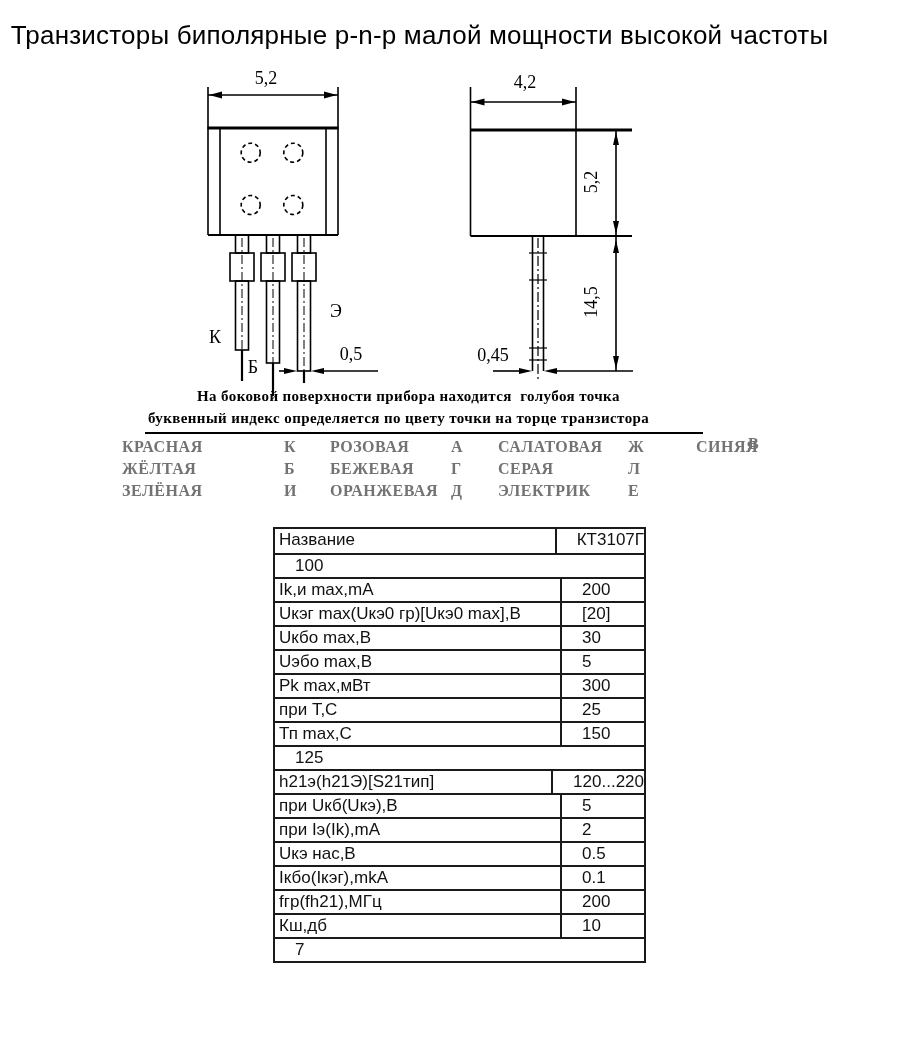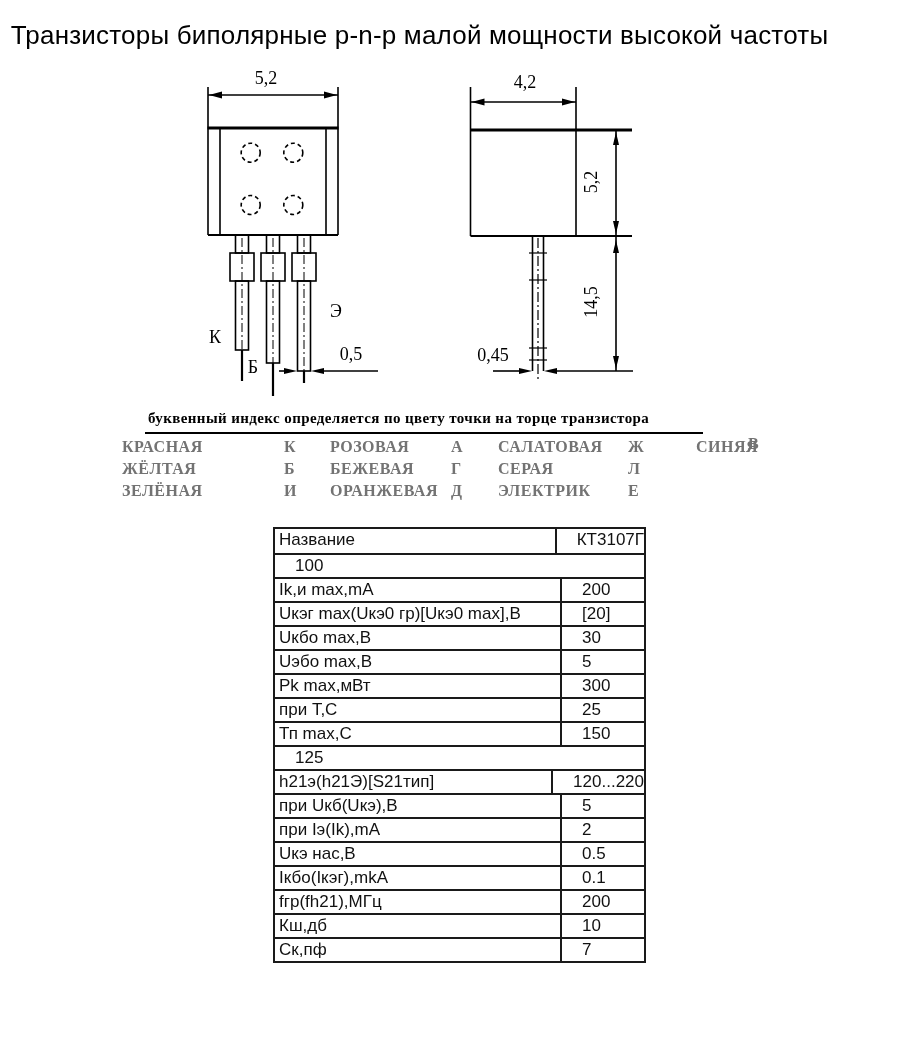--- a/index.html
+++ b/index.html
@@ -122,20 +122,21 @@
     <text class="dwg-text" x="215" y="343" text-anchor="middle">К</text>
     <text class="dwg-text" x="253" y="373" text-anchor="middle">Б</text>
     <text class="dwg-text" x="336" y="317" text-anchor="middle">Э</text>
     <text class="dwg-text" x="351" y="360" text-anchor="middle">0,5</text>
     <text class="dwg-text" x="525" y="88" text-anchor="middle">4,2</text>
     <text class="dwg-text" x="597" y="182" text-anchor="middle" transform="rotate(-90 597 182)">5,2</text>
     <text class="dwg-text" x="597" y="302" text-anchor="middle" transform="rotate(-90 597 302)">14,5</text>
     <text class="dwg-text" x="493" y="361" text-anchor="middle">0,45</text>
   </svg>
 
+  <div class="note" style="left:197px;top:388px;">На боковой поверхности прибора находится  голубоя точка</div>
   <div class="note" style="left:148px;top:410px;">буквенный индекс определяется по цвету точки на торце транзистора</div>
   <div class="rule"></div>
 
   <div id="colorcode">
 
       <div class="ccrow">
         <span class="cc0">КРАСНАЯ</span>
         <span class="cc1">К</span>
         <span class="cc2">РОЗОВАЯ</span>
         <span class="cc3">А</span>
@@ -247,19 +248,18 @@
         <div class="pname">fгр(fh21),МГц</div>
         <div class="pvalue">200</div>
       </div>
 
       <div class="prow">
         <div class="pname">Кш,дб</div>
         <div class="pvalue">10</div>
       </div>
 
       <div class="prow">
-        <div class="pname">Ск,пф</div>
         <div class="pvalue">7</div>
       </div>
 
     </div>
 
 </div>
 
 </body></html>

